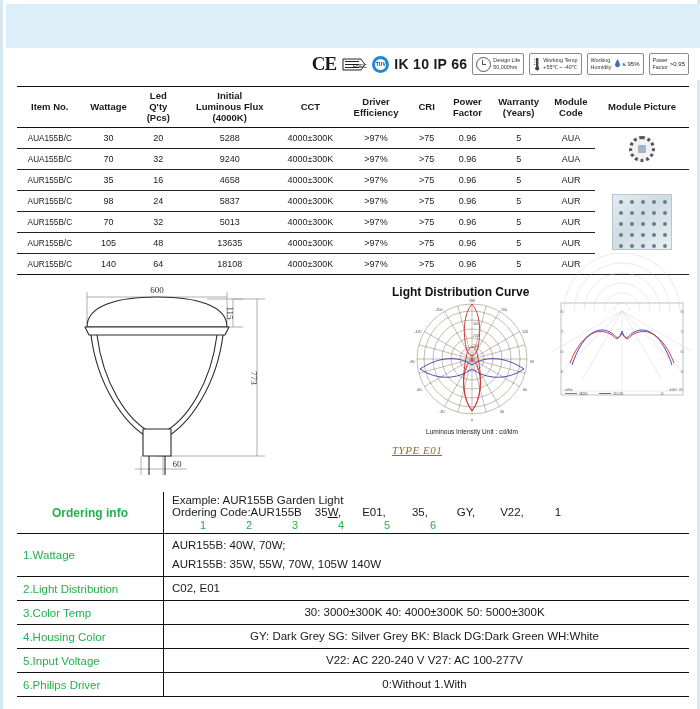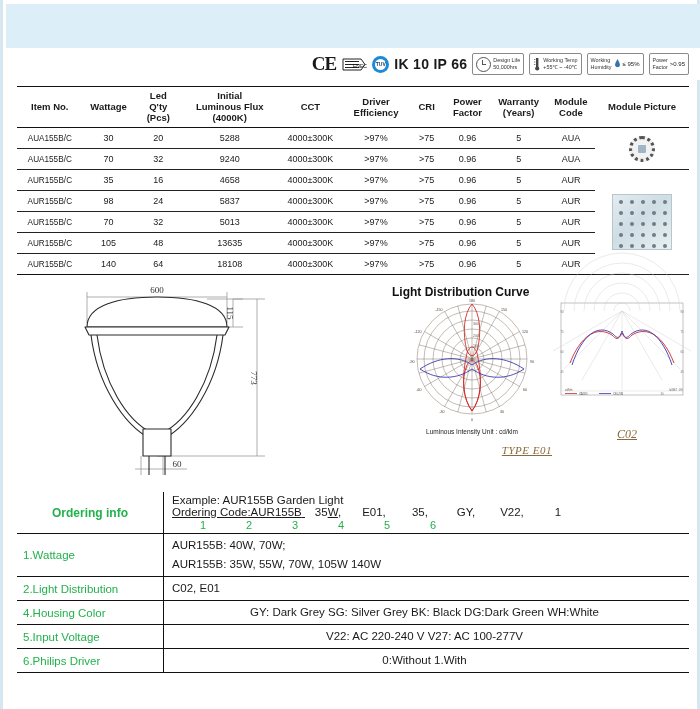--- a/index.html
+++ b/index.html
@@ -107,21 +107,21 @@
     position:absolute;width:4px;height:4px;border-radius:50%;
     background:#6d7d87;
   }
   
   .draw-band{position:absolute;left:14px;top:283px;width:672px;height:206px;}
   .lamp-wrap{position:absolute;left:40px;top:0;width:280px;height:206px;}
   .ldc-wrap{position:absolute;left:375px;top:0;width:160px;height:206px;}
   .ldc-title{font-size:12px;text-align:left;font-weight:bold;color:#111;margin-top:2px;}
   .ldc-unit{font-size:6.5px;text-align:center;color:#222;margin-top:1px;}
   .type-lbl{
-    text-align:right;font-family:"Liberation Serif",serif;font-style:italic;
+    text-align:left;font-family:"Liberation Serif",serif;font-style:italic;
     font-size:11px;color:#8a6a3a;margin-top:9px;text-decoration:underline;
     letter-spacing:.5px;
   }
   .c02-wrap{position:absolute;left:540px;top:18px;width:140px;height:186px;}
   .c02-lbl{
     text-align:center;font-family:"Liberation Serif",serif;font-style:italic;
     font-size:12px;color:#8a6a3a;margin-top:14px;text-decoration:underline;
   }
   
   .ord{
@@ -135,21 +135,21 @@
   }
   .ord tr:first-child td{border-top:none;}
   .ord .lbl{
     width:138px;text-align:center;color:#22b14c;font-size:11.5px;
     border-right:1.4px solid #111;
   }
   .ord .lbl.small{text-align:left;padding-left:6px;}
   .ord .val{padding-left:8px;}
   .ord .val.center{text-align:center;padding-left:0;}
   .ord-head .lbl{font-weight:bold;font-size:12px;}
-  .code-line{white-space:nowrap;text-decoration:underline;}
+  .code-line{white-space:nowrap;}
   .code-line .u{text-decoration:underline;}
   .num-line{color:#22b14c;font-size:11px;margin-top:1px;letter-spacing:0;}
   .num-line span{display:inline-block;text-align:center;}
   .wat-line{line-height:19px;}
   svg{overflow:visible;}
 </style>
 </head>
 <body>
 
 <div class="page">
@@ -526,21 +526,20 @@
         </g>
         <g font-size="2.6" fill="#555" font-family="Liberation Sans, sans-serif">
           <text x="8" y="90">cd/klm</text>
           <line x1="8" y1="92.5" x2="20" y2="92.5" stroke="#d02b2b" stroke-width=".8"></line>
           <text x="22" y="93.6">C0-180</text>
           <line x1="42" y1="92.5" x2="54" y2="92.5" stroke="#3a3ab0" stroke-width=".8"></line>
           <text x="56" y="93.6">C90-270</text>
           <text x="112" y="90">\u03b7 : 0%</text>
         </g>
       </svg>
-      <div class="c02-lbl">C02</div>
     </div>
   </div>
 
   <table class="ord">
     <tbody>
       <tr class="ord-head">
         <td class="lbl">Ordering info</td>
         <td class="val">
           <div>Example: AUR155B Garden Light</div>
           <div class="code-line">
@@ -557,20 +556,26 @@
             <div class="wat-line">AUR155B: 35W, 55W, 70W, 105W  140W</div>
           </td>
         </tr>
         <tr>
           <td class="lbl small">2.Light Distribution</td>
           <td class="val">
             <div class="wat-line">C02, E01</div>
           </td>
         </tr>
         <tr>
+          <td class="lbl small">3.Color Temp</td>
+          <td class="val center">
+            <div class="wat-line">30: 3000±300K   40: 4000±300K  50: 5000±300K</div>
+          </td>
+        </tr>
+        <tr>
           <td class="lbl small">4.Housing Color</td>
           <td class="val center">
             <div class="wat-line">GY: Dark Grey    SG: Silver Grey   BK: Black   DG:Dark Green  WH:White</div>
           </td>
         </tr>
         <tr>
           <td class="lbl small">5.Input Voltage</td>
           <td class="val center">
             <div class="wat-line">V22: AC 220-240 V    V27: AC 100-277V</div>
           </td>

